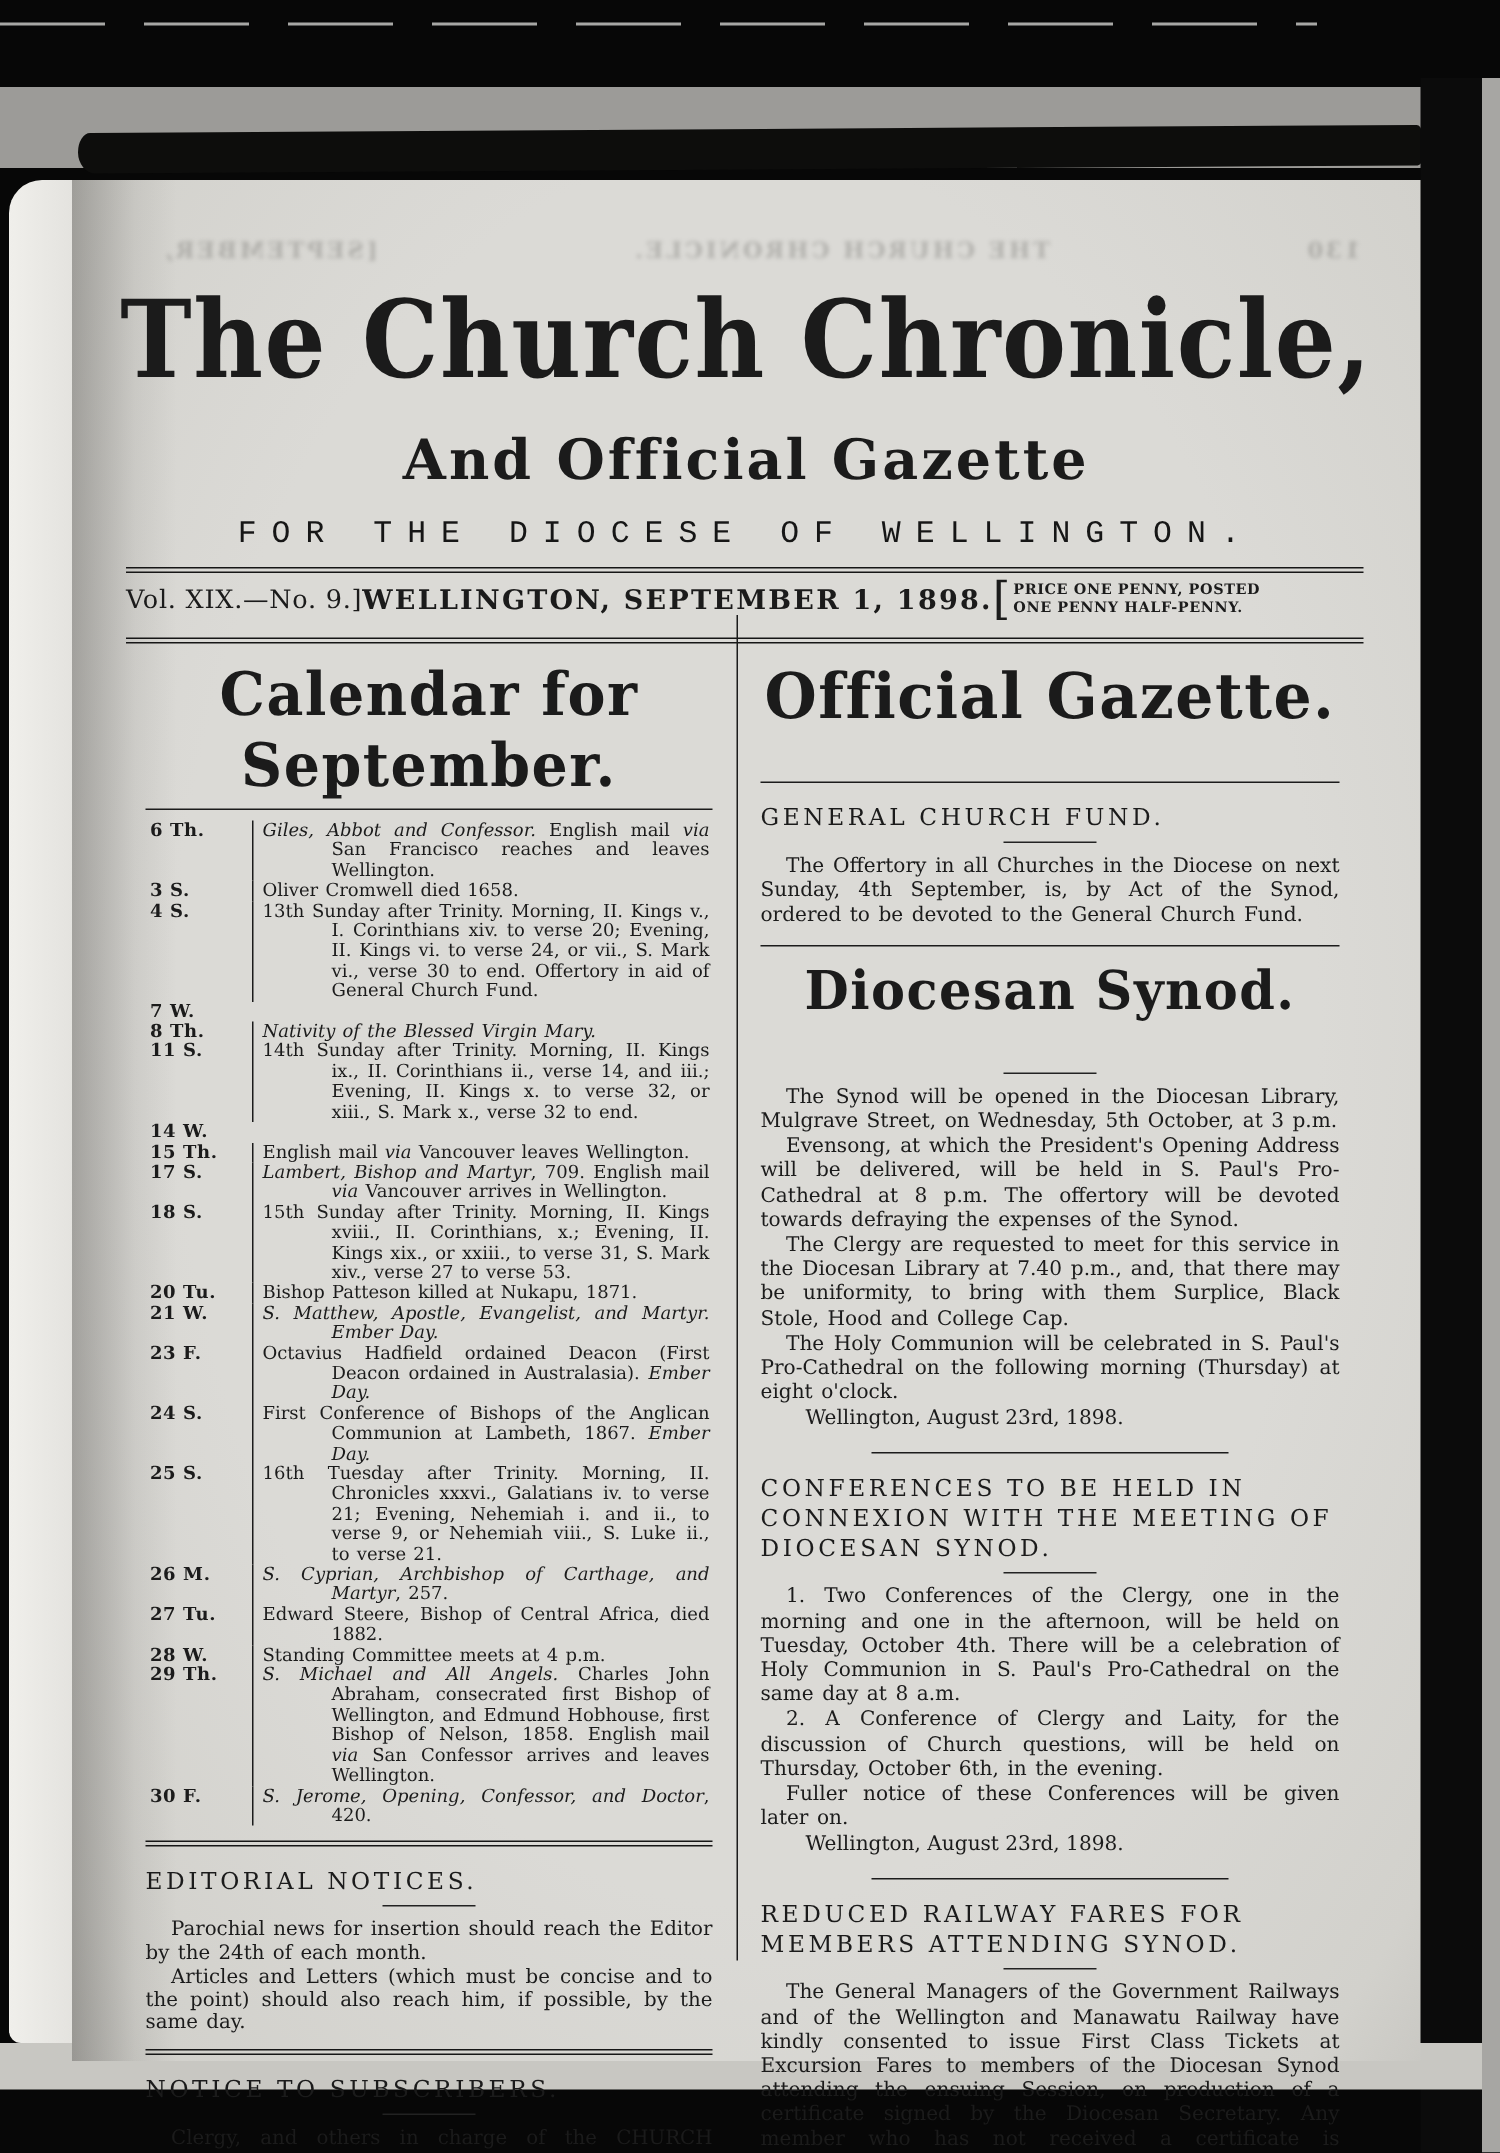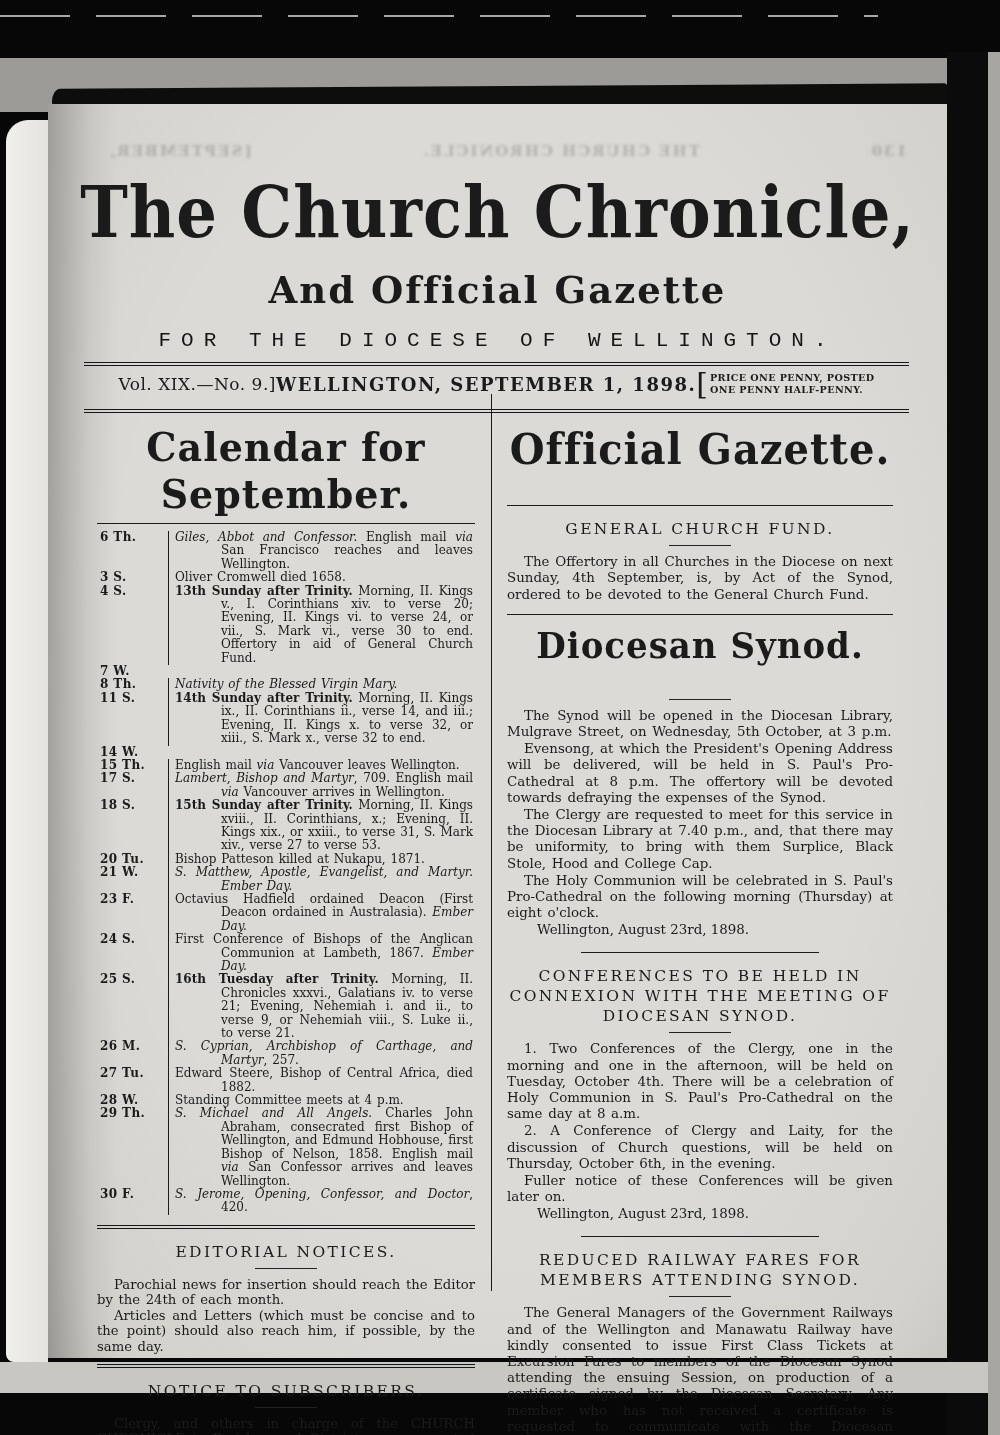--- a/index.html
+++ b/index.html
@@ -18,39 +18,39 @@
     border-radius:14px 6px 5px 20px / 22px 9px 7px 24px;transform:rotate(-.35deg);}
   .prev-page-strip{position:absolute;top:120px;left:6px;width:42px;height:1242px;
     background:linear-gradient(90deg,#f0efeb,#e4e3df);border-radius:22px 0 0 8px;}
   .right-black{position:absolute;top:52px;left:947px;width:41px;height:1383px;background:#0b0b0b;}
   .right-gray{position:absolute;top:52px;left:988px;width:12px;height:1383px;background:#a7a6a3;}
   .bottom-gray{position:absolute;top:1362px;left:0;width:988px;height:31px;background:#c8c7c2;}
   .speck{position:absolute;background:#111;border-radius:50%;}
 
   
   .sheet{
-    position:absolute;left:48px;top:104px;width:899px;height:1254px;
+    position:absolute;left:48px;top:120px;width:899px;height:1254px;
     background:
       linear-gradient(90deg,rgba(40,38,35,.30),rgba(40,38,35,.07) 42px,rgba(40,38,35,0) 70px),
       radial-gradient(ellipse at 50% 45%,#dbdad6 60%,#d2d1cc 92%,#c9c8c3 100%);
   }
   .ghost{position:absolute;top:38px;left:60px;right:40px;display:flex;justify-content:space-between;
     transform:scaleX(-1);color:#6e6d69;opacity:.38;filter:blur(1.4px);
     font-size:15px;letter-spacing:2px;font-weight:bold;}
 
   
   .masthead{text-align:center;padding-top:76px;}
   .bl{font-family:"DejaVu Serif",serif;font-weight:bold;}
   .mast-title{font-size:64px;line-height:1;letter-spacing:1px;transform:scaleY(1.12);}
   .mast-sub{font-size:37px;margin-top:24px;letter-spacing:2px;}
   .mast-tagline{font-family:Liberation Mono, monospace;font-size:21px;letter-spacing:10px;
     margin-top:17px;color:#161616;}
   .rule-double{height:2px;border-top:1.7px solid #161616;border-bottom:1px solid #161616;}
   .mast-rule{margin:10px 38px 0 36px;}
-  .dateline{display:flex;justify-content:center;align-items:center;margin:3px 38px 0 36px;
+  .dateline{display:flex;justify-content:flex-start;align-items:center;margin:3px 38px 0 36px;
     height:30px;}
   .vol{font-size:17px;letter-spacing:.5px;}
   .date-center{font-size:18px;font-weight:bold;letter-spacing:1.5px;}
   .price{display:flex;align-items:center;}
   .price .bracket{font-size:30px;font-weight:normal;margin-right:2px;line-height:.8;}
   .price .plines{font-size:9.6px;font-weight:bold;letter-spacing:.4px;line-height:1.25;text-align:left;}
 
   
   .columns{display:flex;padding:0 54px 0 49px;margin-top:2px;}
   .col-left{width:394px;flex:none;padding-right:16px;box-sizing:border-box;}
@@ -61,24 +61,24 @@
   .col-head-bl.sm{font-size:34px;}
   .col-rule{border-top:1.6px solid #1b1b1b;margin-top:8px;}
 
   
   .cal{margin-top:7px;font-size:12px;line-height:13.4px;}
   .cal-row{display:flex;}
   .cal-date{width:52px;flex:none;font-weight:bold;padding:0 0 0 3px;letter-spacing:.4px;}
   .cal-text{flex:1;border-left:1.2px solid #1b1b1b;padding:0 2px 0 52px;text-indent:-46px;
     text-align:justify;word-spacing:1px;margin-left:16px;}
   .it{font-style:italic;}
-  .bd{font-weight:bold;}
-
-  
-  .sec-head{font-size:15.5px;font-weight:normal;letter-spacing:2.4px;text-align:center;
+  .bd{font-weight:normal;}
+
+  
+  .sec-head{font-size:15.5px;font-weight:normal;letter-spacing:2.4px;
     margin:13px 0 0;line-height:20px;}
   .rule-short{width:62px;border-top:1.3px solid #222;margin:6px auto 8px;}
   .para{font-size:13.2px;line-height:15.2px;text-align:justify;text-indent:17px;
     margin:0 0 1px;word-spacing:1.4px;}
   .col-right .para{font-size:13.4px;line-height:16.2px;}
   .sig{font-size:13.4px;margin:1px 0 3px;text-indent:30px;}
   .divider-left{margin:10px 0 4px;}
   .divider-full{border-top:1.3px solid #1b1b1b;margin:11px 0 2px;}
   .divider-short{width:238px;border-top:1.5px solid #1b1b1b;margin:15px auto 3px;}
 </style>

